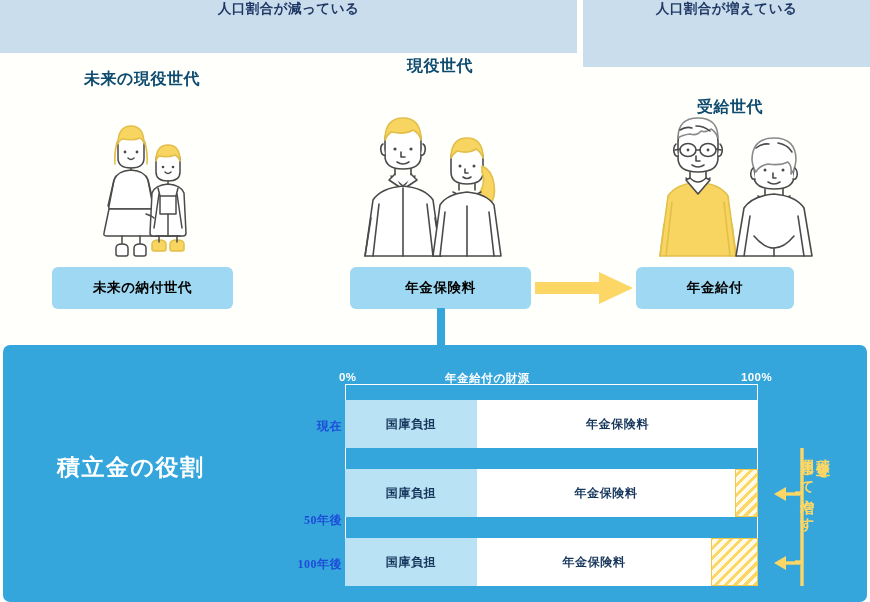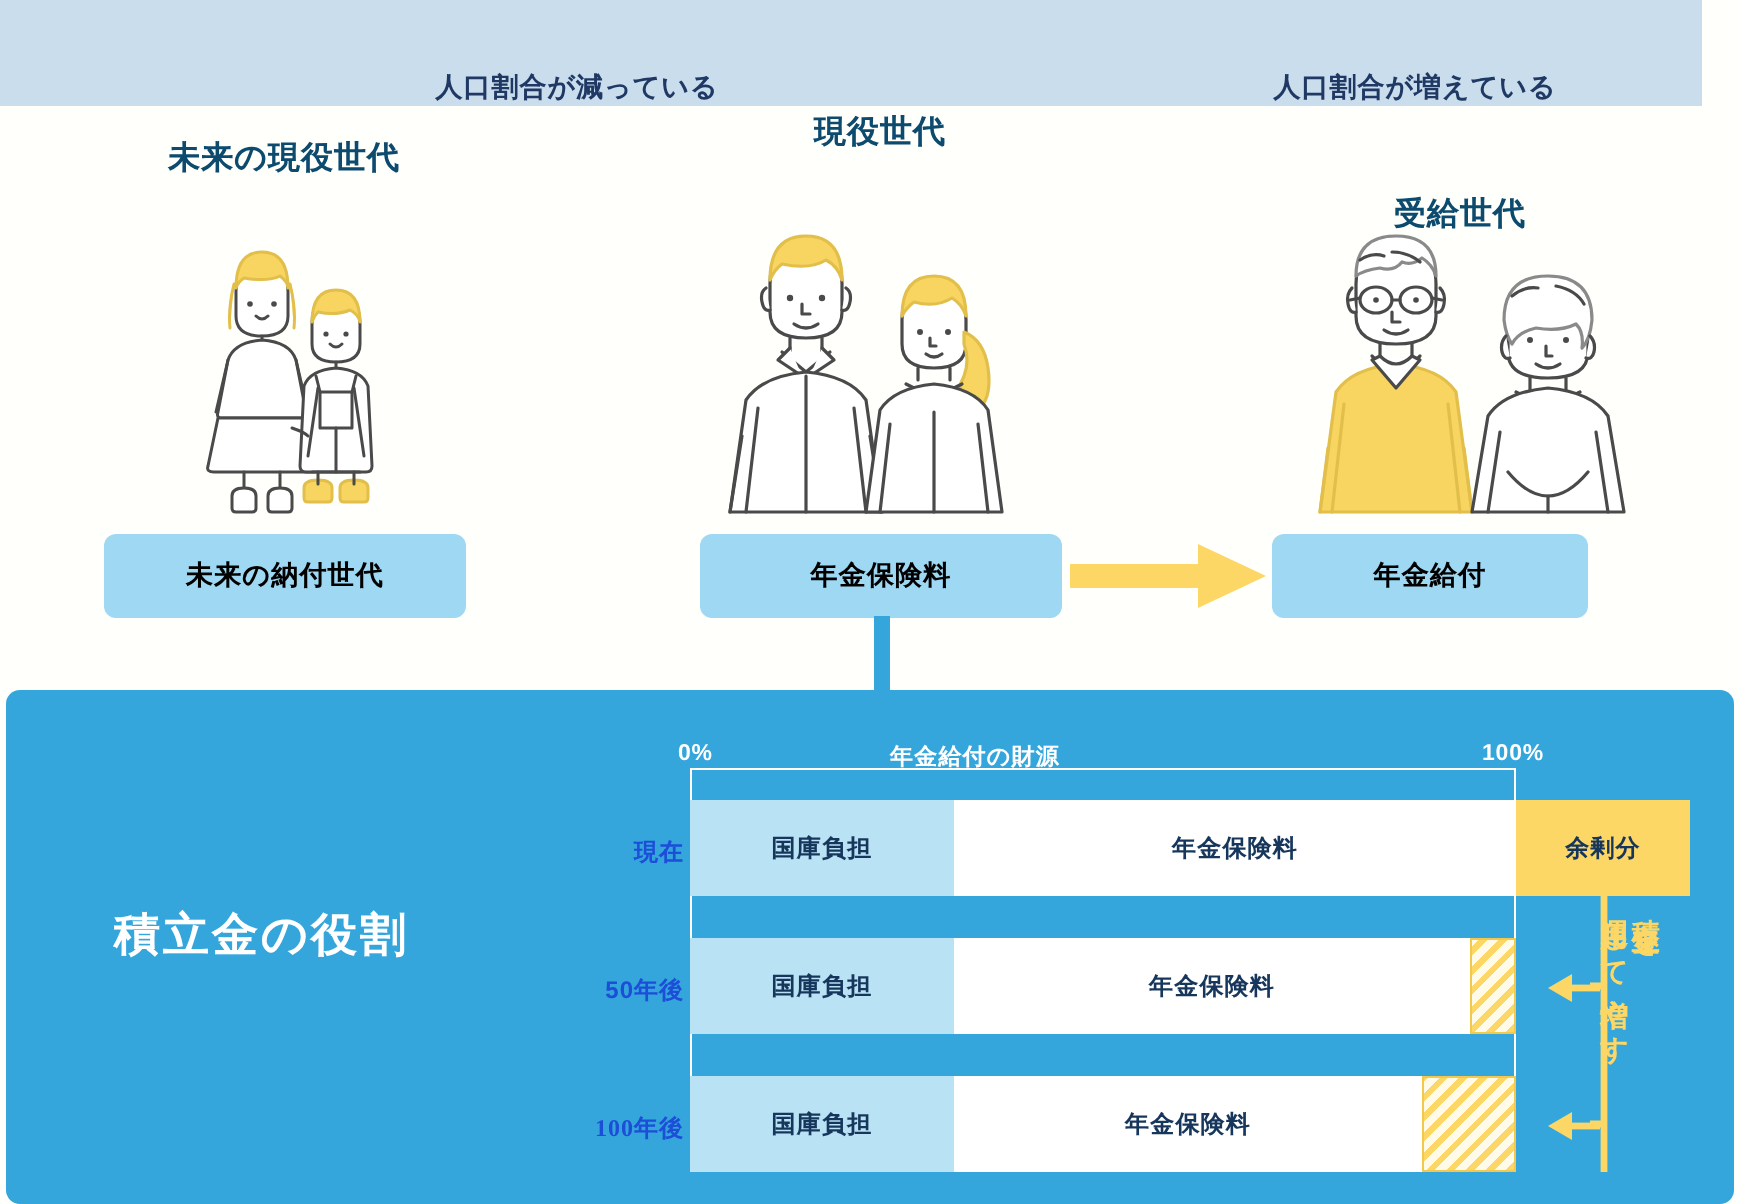--- a/index.html
+++ b/index.html
@@ -8,25 +8,25 @@
     background:#fffffc;
     font-family:"Liberation Sans","DejaVu Sans",sans-serif;
     position:relative;overflow:hidden;
     -webkit-font-smoothing:antialiased;
   }
   .abs{position:absolute;}
 
   
   .hdr{
     background:#cadded;color:#1f3864;
-    display:flex;align-items:flex-end;justify-content:center;
+    display:flex;align-items:flex-start;justify-content:center;
     font-size:13.5px;font-weight:600;letter-spacing:.5px;
   }
   #hdr-left{left:0;top:0;width:577px;height:53px;}
-  #hdr-right{left:564px;top:0;width:287px;height:53px;}
+  #hdr-right{left:583px;top:0;width:287px;height:67px;}
 
   
   .gen-cap{
     color:#0c4a6e;font-size:16px;font-weight:700;
     text-align:center;letter-spacing:.5px;
   }
   #cap-future{left:62px;top:69px;width:160px;}
   #cap-current{left:355px;top:56px;width:170px;}
   #cap-receiving{left:640px;top:69px;width:180px;margin-top:28px;}
 
@@ -74,21 +74,21 @@
     border:1.6px solid #ffffff;border-top:1.6px solid #ffffff;
     box-sizing:border-box;background:transparent;
   }
 
   
   .row-lbl{
     color:#1d4ed8;font-size:12px;font-weight:600;letter-spacing:.5px;
     text-align:right;width:70px;
   }
   #rl-0{left:272px;top:418px;}
-  #rl-1{left:272px;top:487px;}
+  #rl-1{left:272px;top:512px;font-family:Liberation Serif, serif;}
   #rl-2{left:272px;top:556px;font-family:Liberation Serif, serif;}
 
   .bar{height:48px;display:flex;align-items:stretch;}
   #bar-0{left:345px;top:400px;width:500px;}
   #bar-1{left:345px;top:469px;width:500px;}
   #bar-2{left:345px;top:538px;width:500px;}
 
   .seg{display:flex;align-items:center;justify-content:center;
        font-size:12px;font-weight:700;color:#16365c;letter-spacing:.6px;}
   .seg-kokko{background:#b9e2f4;}
@@ -289,21 +289,20 @@
 
 <div class="abs" id="axis-frame"></div>
 
 <div class="abs row-lbl" id="rl-0">現在</div>
 <div class="abs row-lbl" id="rl-1">50年後</div>
 <div class="abs row-lbl" id="rl-2">100年後</div>
 
 <div class="abs bar" id="bar-0">
   <div class="seg seg-kokko" style="width:132px;">国庫負担</div>
   <div class="seg seg-hoken" style="width:281px;">年金保険料</div>
-  <div class="seg seg-yojo" style="width:87px;">余剰分</div>
 </div>
 
 <div class="abs bar" id="bar-1">
   <div class="seg seg-kokko" style="width:132px;">国庫負担</div>
   <div class="seg seg-hoken" style="width:258px;">年金保険料</div>
   <div class="seg seg-hatch" style="width:23px;"></div>
   <div class="seg seg-empty" style="width:87px;"></div>
 </div>
 
 <div class="abs bar" id="bar-2">

